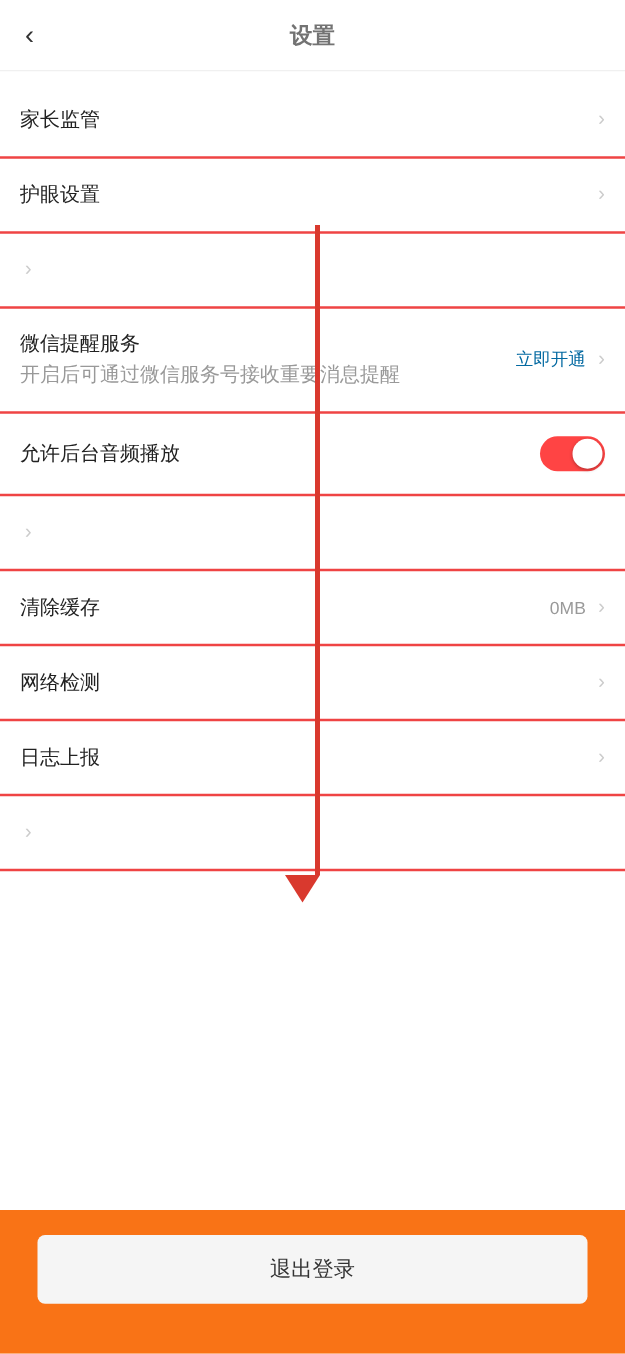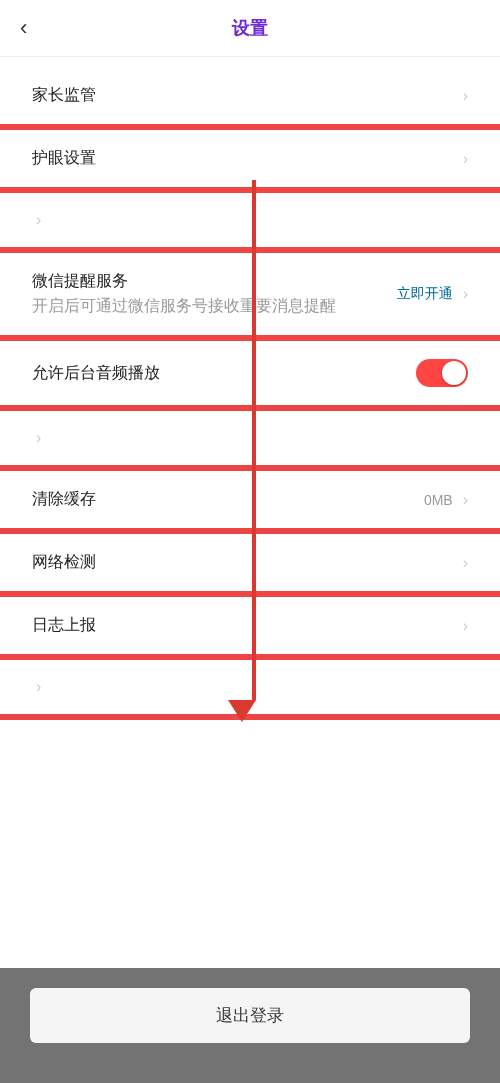--- a/index.html
+++ b/index.html
@@ -32,34 +32,34 @@
       left: 20px;
       font-size: 22px;
       color: #333;
       cursor: pointer;
       line-height: 1;
     }
 
     .header-title {
       font-size: 18px;
       font-weight: bold;
-      color: #6d28d9;
+      color: #737373;
     }
 
     .settings-list {
       background: #fff;
       margin-top: 10px;
     }
 
     .settings-item {
       display: flex;
       align-items: center;
       justify-content: space-between;
-      padding: 18px 32px;
-      border-bottom: 6px solid #ef4444;
+      padding: 18px 16px;
+      border-bottom: 2px solid #ef4444;
       cursor: pointer;
       min-height: 60px;
     }
 
     .item-left {
       display: flex;
       flex-direction: column;
       flex: 1;
     }
 
@@ -123,21 +123,21 @@
       transition: right 0.3s;
     }
 
     
     .logout-area {
       position: absolute;
       bottom: 0;
       left: 0;
       right: 0;
       padding: 20px 30px 40px;
-      background: #737373;
+      background: #f97316;
     }
 
     .logout-btn {
       width: 100%;
       padding: 16px;
       background: #f5f5f5;
       border: none;
       border-radius: 6px;
       font-size: 17px;
       color: #333;

